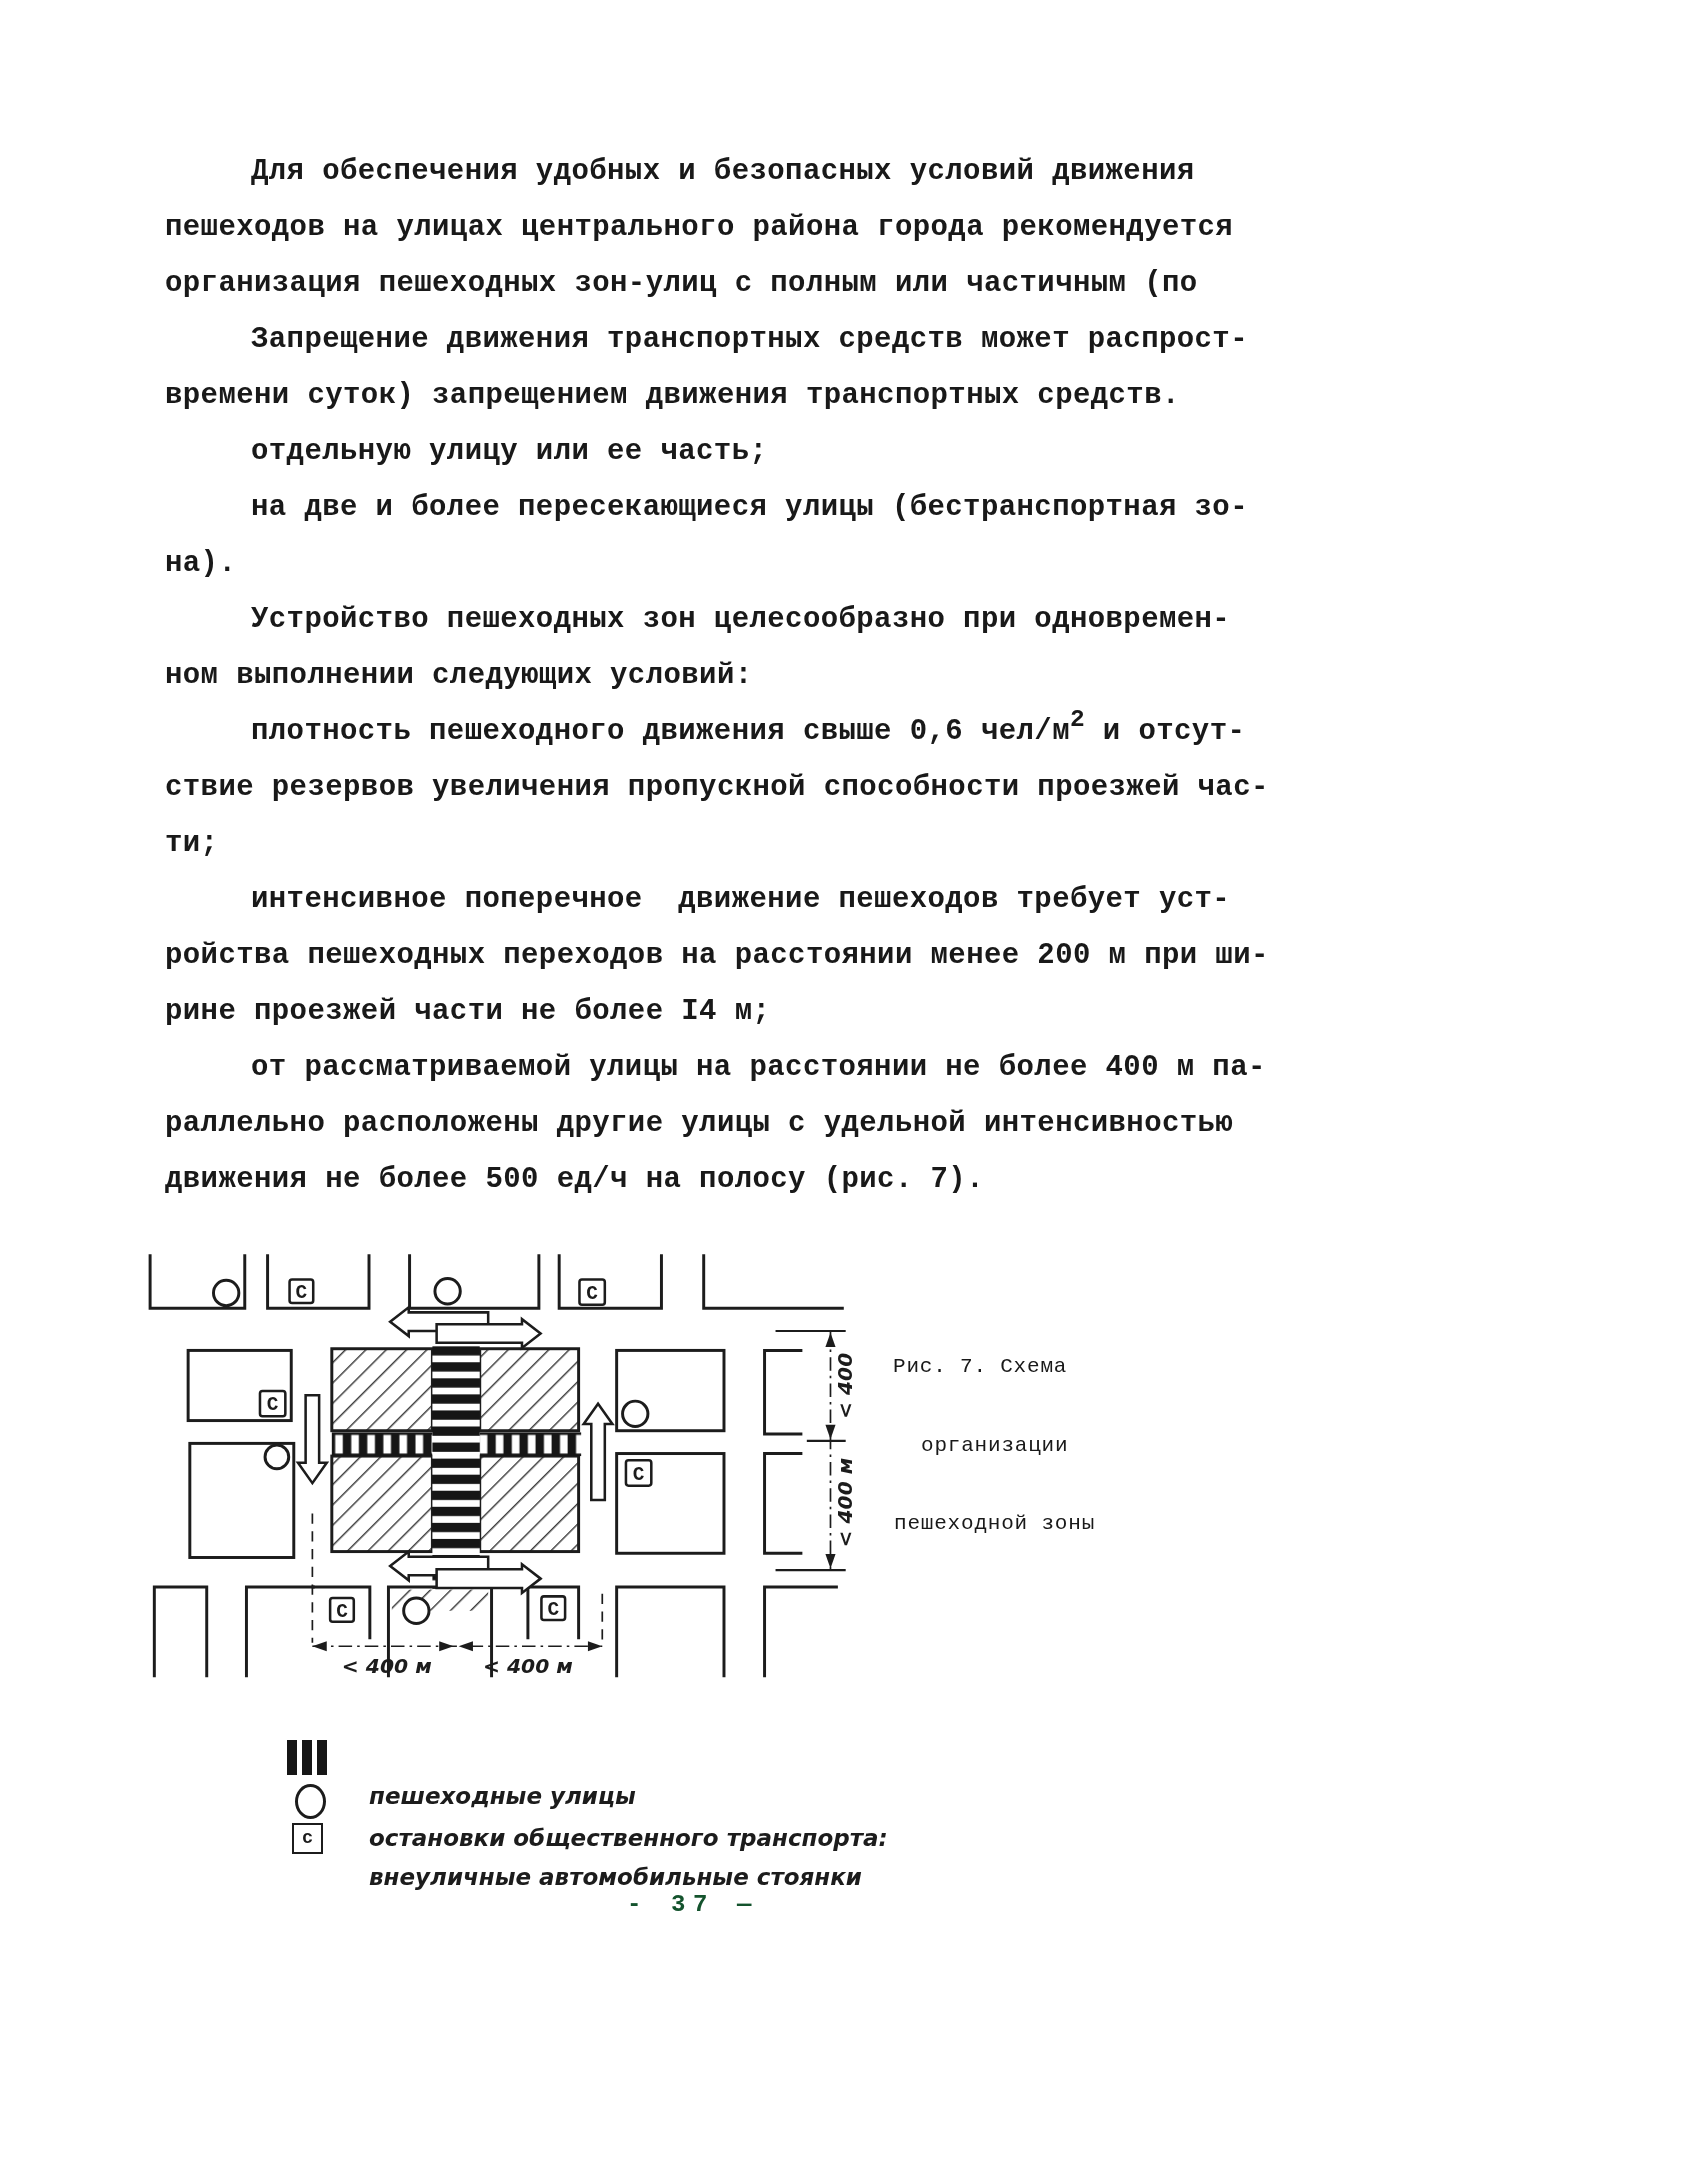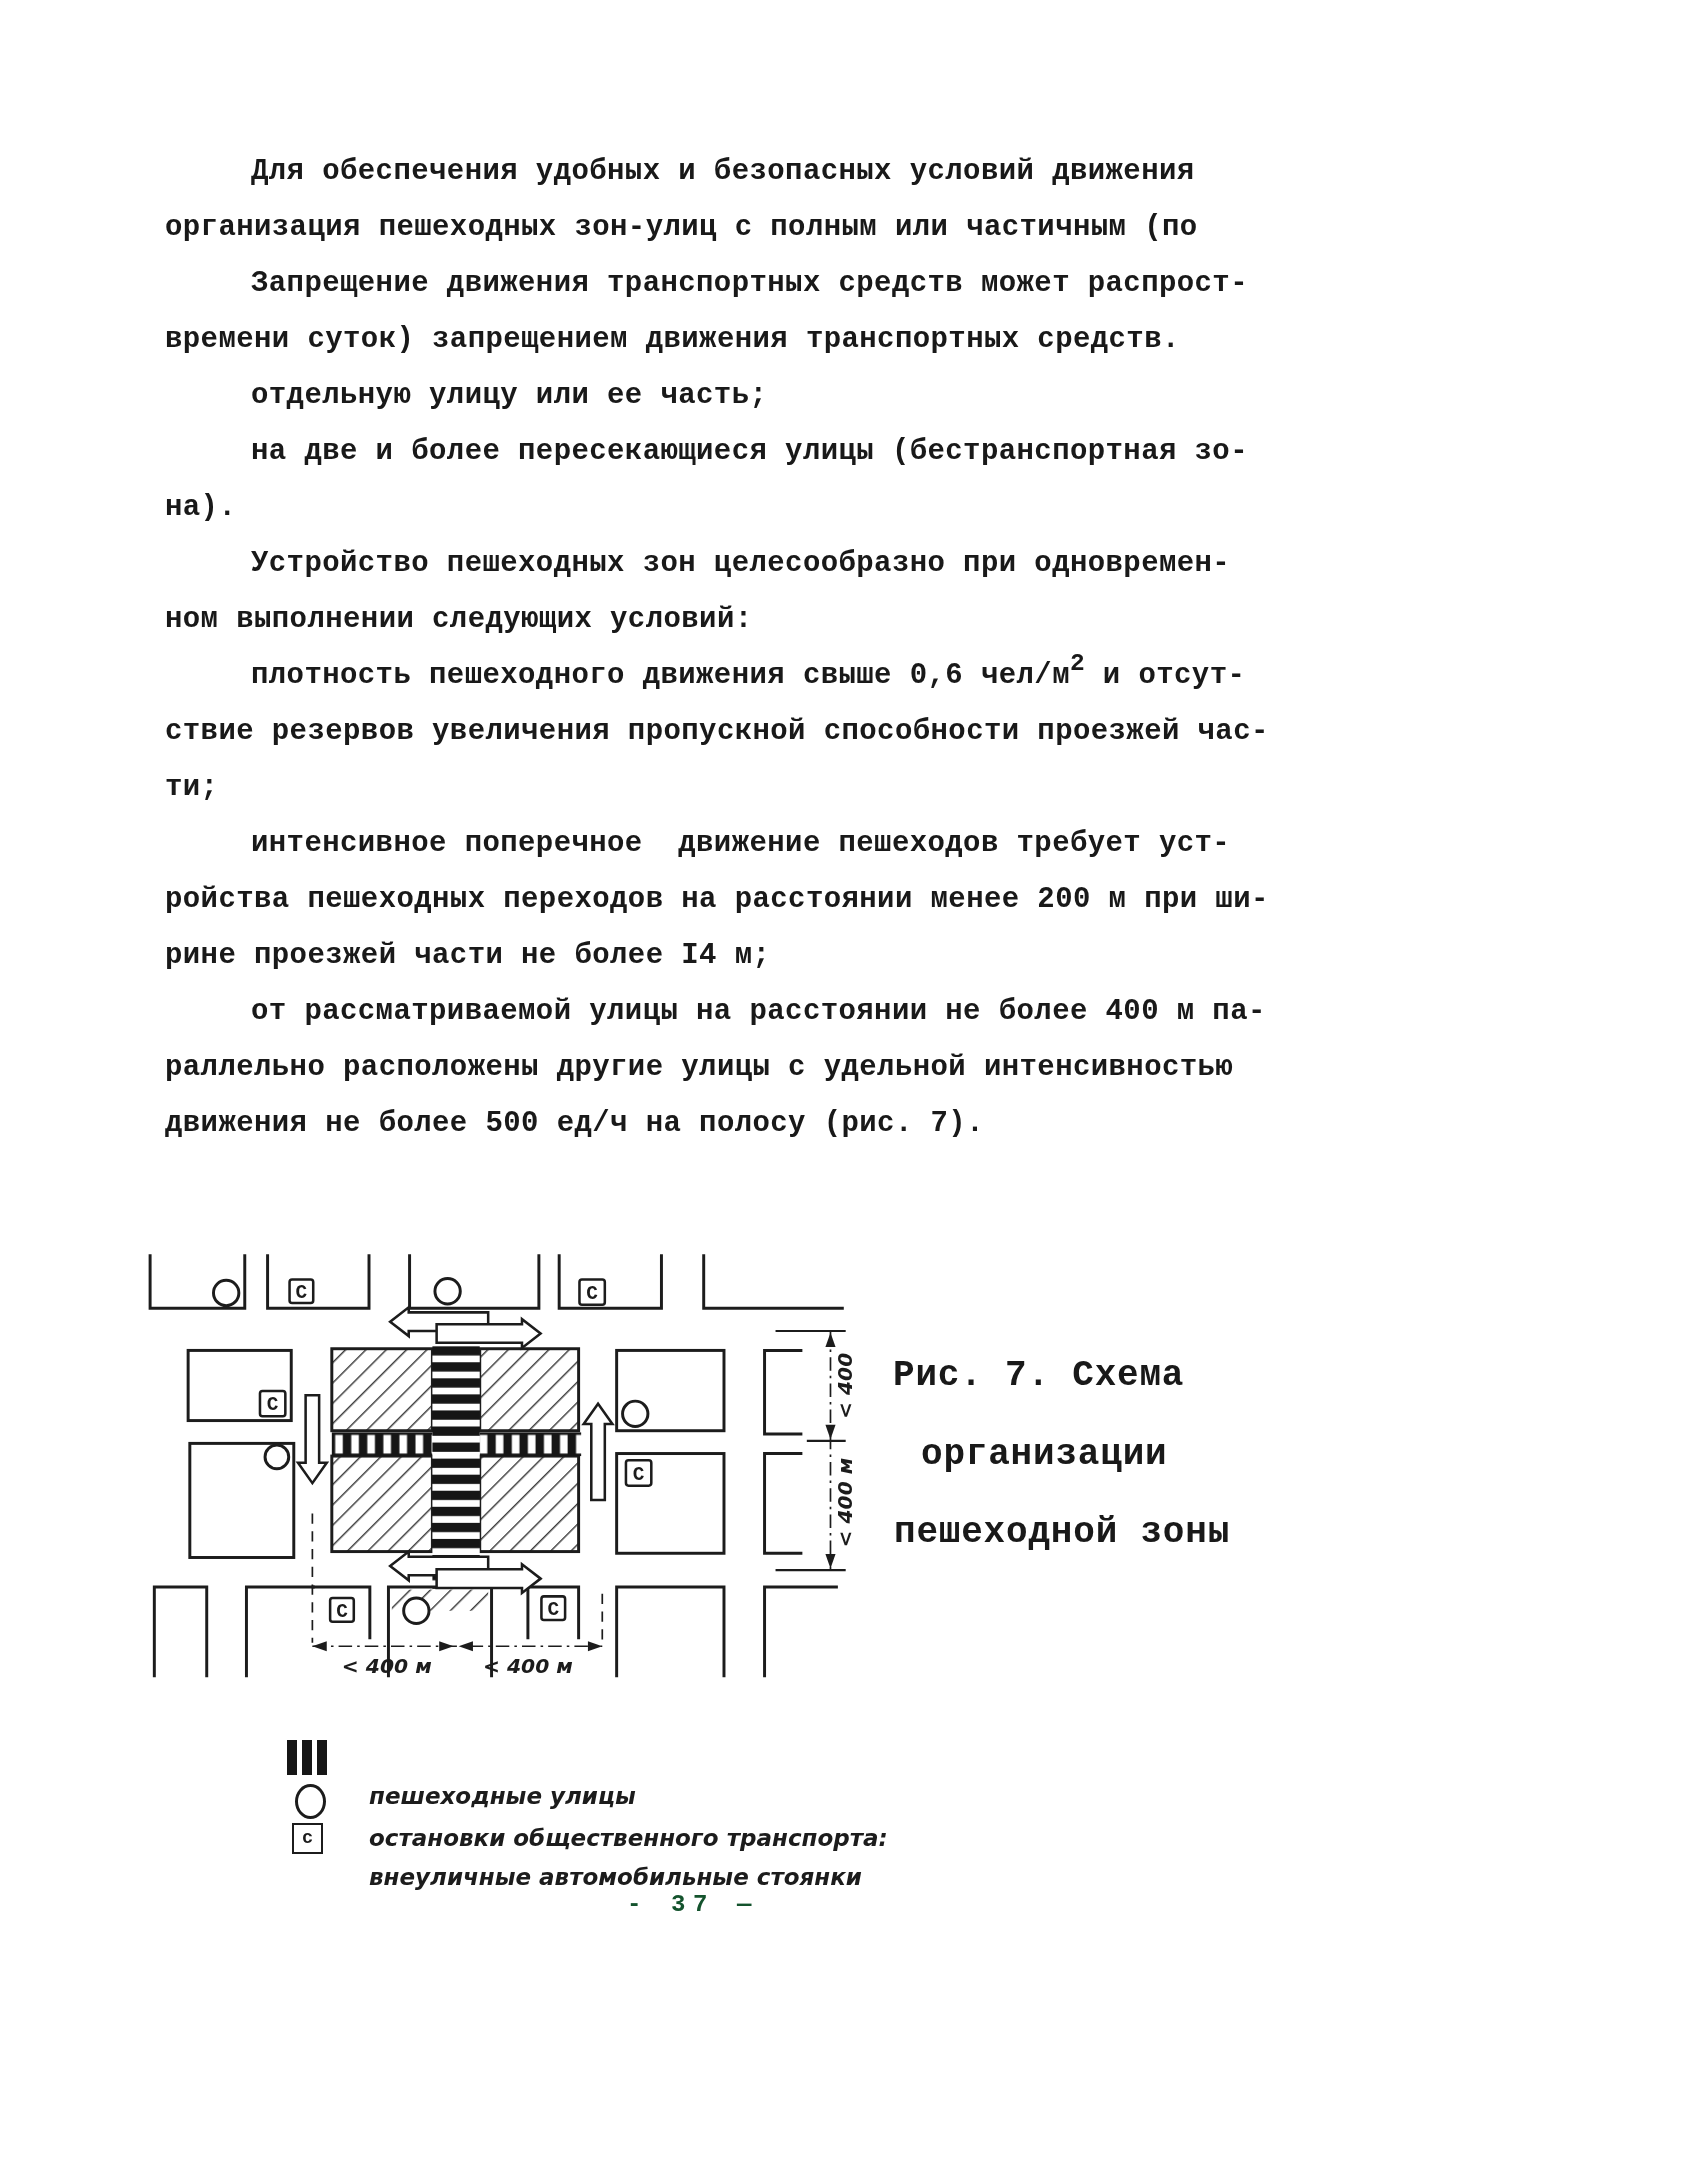--- a/index.html
+++ b/index.html
@@ -36,21 +36,21 @@
   .dimarr { fill:#1c1c1c; }
   .dimlbl {
     font-family:"DejaVu Sans","Liberation Sans",sans-serif;
     font-style:italic; font-weight:700; font-size:24px; fill:#1c1c1c;
     text-anchor:middle;
   }
 
   
   .caption-line {
     position:absolute;
-    font-size:36px; font-weight:700; white-space:pre; letter-spacing:0.8px;
+    font-size:21px; font-weight:400; white-space:pre; letter-spacing:0.8px;
   }
   .cap1 { left:893px; top:1355px; }
   .cap2 { left:921px; top:1434px; }
   .cap3 { left:894px; top:1512px; }
 
   
   .legend { position:absolute; left:287px; top:1736px; width:760px; }
   .legend-row { position:absolute; left:0; }
   .legend-sym { position:absolute; left:0; }
   .legend-label {
@@ -72,20 +72,21 @@
   .page-number {
     position:absolute; left:627px; top:1891px;
     font-size:24px; letter-spacing:7.6px; color:#14532d; font-weight:700;
   }
 </style>
 </head>
 <body>
 
 <div class="body-text">
   <div class="line indent">Для обеспечения удобных и безопасных условий движения</div>
+  <div class="line">пешеходов на улицах центрального района города рекомендуется</div>
   <div class="line">организация пешеходных зон-улиц с полным или частичным (по</div>
   <div class="line indent">Запрещение движения транспортных средств может распрост-</div>
   <div class="line">времени суток) запрещением движения транспортных средств.</div>
   <div class="line indent">отдельную улицу или ее часть;</div>
   <div class="line indent">на две и более пересекающиеся улицы (бестранспортная зо-</div>
   <div class="line">на).</div>
   <div class="line indent">Устройство пешеходных зон целесообразно при одновремен-</div>
   <div class="line">ном выполнении следующих условий:</div>
   <div class="line indent"><span>плотность пешеходного движения свыше 0,6 чел/м</span><span class="sup">2</span><span> и отсут-</span></div>
   <div class="line">ствие резервов увеличения пропускной способности проезжей час-</div>

